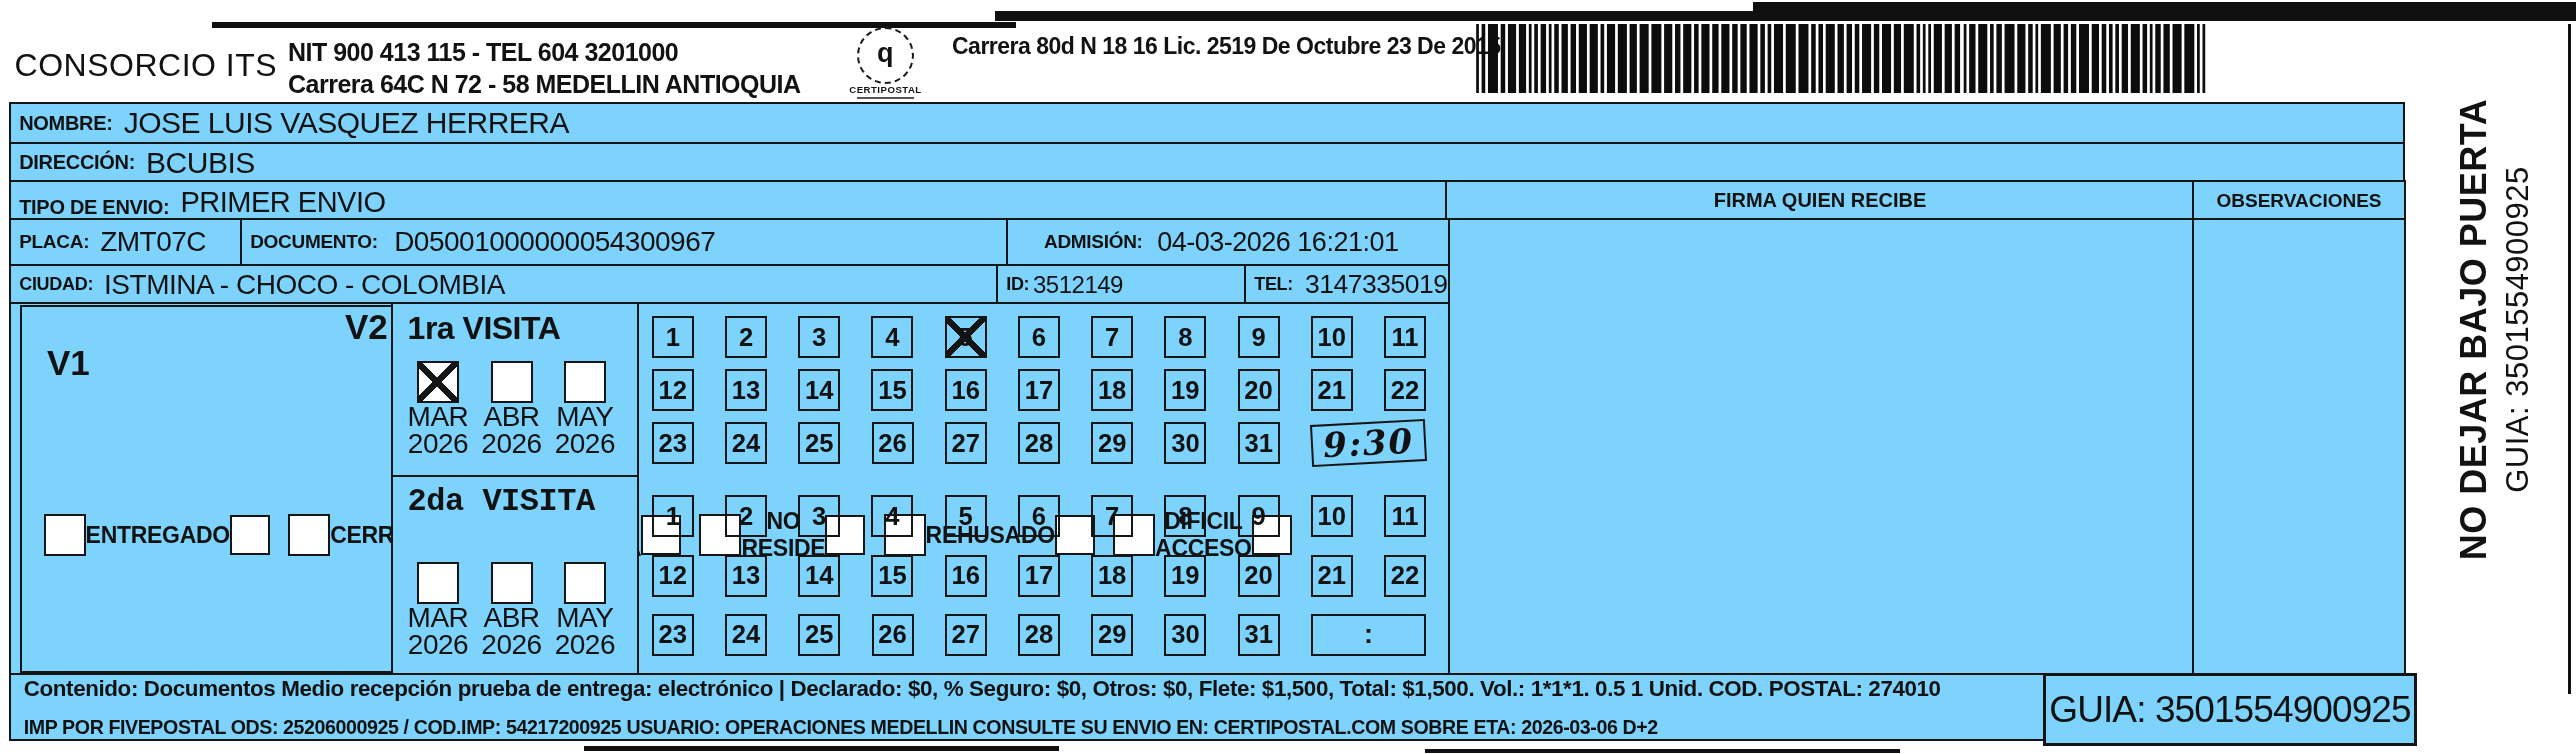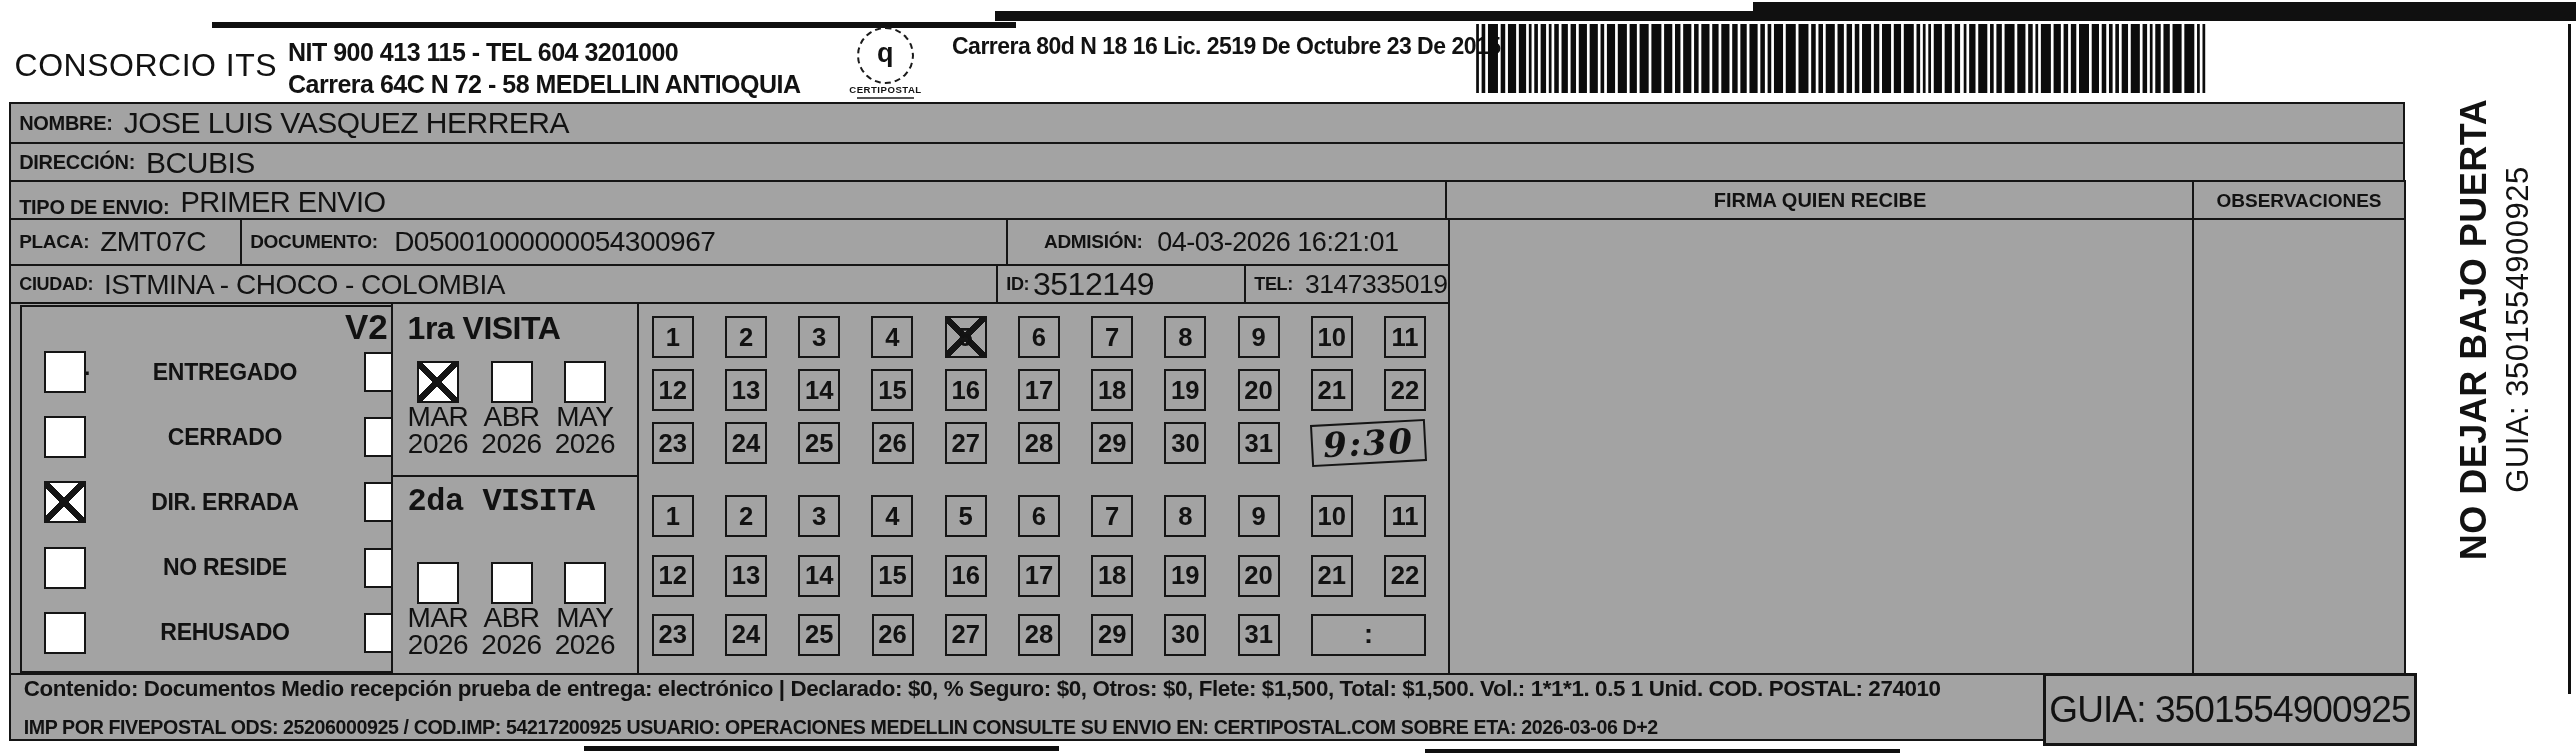--- a/index.html
+++ b/index.html
@@ -1,20 +1,20 @@
 <!DOCTYPE html>
 <html style="font-size:14.6px"><head>
 <meta charset="utf-8">
 <title>Guia CERTIPOSTAL</title>
 <style>
   html,body{margin:0;padding:0;background:#fff;}
   #page{position:relative;width:2576px;height:754px;background:#fff;overflow:hidden;
         font-family:"Liberation Sans",sans-serif;color:#121212;}
   .abs{position:absolute;box-sizing:border-box;}
-  .cell{position:absolute;box-sizing:border-box;border:2.7px solid #151515;background:#a3a3a3;
+  .cell{position:absolute;box-sizing:border-box;border:2.7px solid #151515;background:#7dd3fc;
         display:flex;align-items:center;padding-left:8.2px;gap:11px;overflow:hidden;}
   .lab{font-weight:bold;letter-spacing:-0.3px;white-space:nowrap;}
   .val{letter-spacing:-0.5px;white-space:nowrap;}
   
   .company{font-size:32px;letter-spacing:0.5px;}
   .hline{font-weight:bold;font-size:25px;line-height:32px;letter-spacing:-0.5px;}
   .certi1{font-weight:bold;font-size:27px;letter-spacing:-0.5px;}
   .certi2{font-weight:bold;font-size:23px;letter-spacing:-0.5px;margin-top:6.4px;}
   .logo-circle{width:53px;height:53px;border:2.7px dashed #1a1a1a;border-radius:50%;
         display:flex;align-items:center;justify-content:center;}
@@ -29,21 +29,21 @@
       linear-gradient(135deg,transparent 43%,#151515 43%,#151515 55%,transparent 55%);}
   .day{width:42px;height:42px;border:2.7px solid #151515;box-sizing:border-box;flex:none;
        display:flex;align-items:center;justify-content:center;font-weight:bold;font-size:25.6px;}
   .time-box{width:115px;height:42px;border:2.7px solid #151515;box-sizing:border-box;flex:none;
        display:flex;align-items:center;justify-content:center;font-weight:bold;font-size:27px;}
   .hand{font-family:"DejaVu Serif",serif;font-style:italic;font-weight:bold;font-size:34px;
        transform:rotate(-3deg);letter-spacing:1.8px;}
   .day-row{display:flex;justify-content:space-between;padding:0 18px 0 12.8px;}
   .visit-grid{position:absolute;display:flex;flex-direction:column;justify-content:space-evenly;}
   
-  .status-rows{position:absolute;display:flex;flex-direction:column;justify-content:space-between;
+  .status-rows{position:absolute;display:flex;
        padding:46px 7.3px 11px 9px;}
   .status-row{display:flex;align-items:center;}
   .status-row .cb:first-child{margin-left:14.6px;}
   .status-row .cb:last-child{margin-right:3.7px;width:40px;height:40px;}
   .status-label{flex:1;text-align:center;font-weight:bold;font-size:23px;letter-spacing:-0.3px;}
   .vh{position:absolute;font-size:35px;font-weight:bold;}
   
   .visit-title{font-size:32px;font-weight:bold;padding:5.5px 0 0 14.6px;letter-spacing:-0.5px;}
   .visit-months{display:flex;justify-content:space-between;padding:0 22px 0 14.6px;}
   .month{display:flex;flex-direction:column;align-items:center;}
@@ -206,21 +206,21 @@
     <span class="lab" style="font-size:19px;">ADMISIÓN:</span>
     <span class="val" style="font-size:27px;">04-03-2026 16:21:01</span>
   </div>
 
   <div class="cell" style="left:9px;top:264px;width:990px;height:41px;">
     <span class="lab" style="font-size:18px;">CIUDAD:</span>
     <span class="val" style="font-size:28px;">ISTMINA - CHOCO - COLOMBIA</span>
   </div>
   <div class="cell" style="left:996px;top:264px;width:250px;height:41px;gap:3.7px;">
     <span class="lab" style="font-size:18px;">ID:</span>
-    <span class="val" style="font-size:32px;">3512149</span>
+    <span class="val" style="font-size:24px;">3512149</span>
   </div>
   <div class="cell" style="left:1244px;top:264px;width:206px;height:41px;gap:12px;">
     <span class="lab" style="font-size:18px;">TEL:</span>
     <span class="val" style="font-size:26.5px;">3147335019</span>
   </div>
 
   <div class="cell" style="left:9px;top:302px;width:1441px;height:373px;padding:0;"></div>
 
   <div class="cell" style="left:20px;top:305px;width:379px;height:368px;padding:0;"></div>
   <div class="vh" style="left:47px;top:307px;margin-top:36px;">V1</div>

